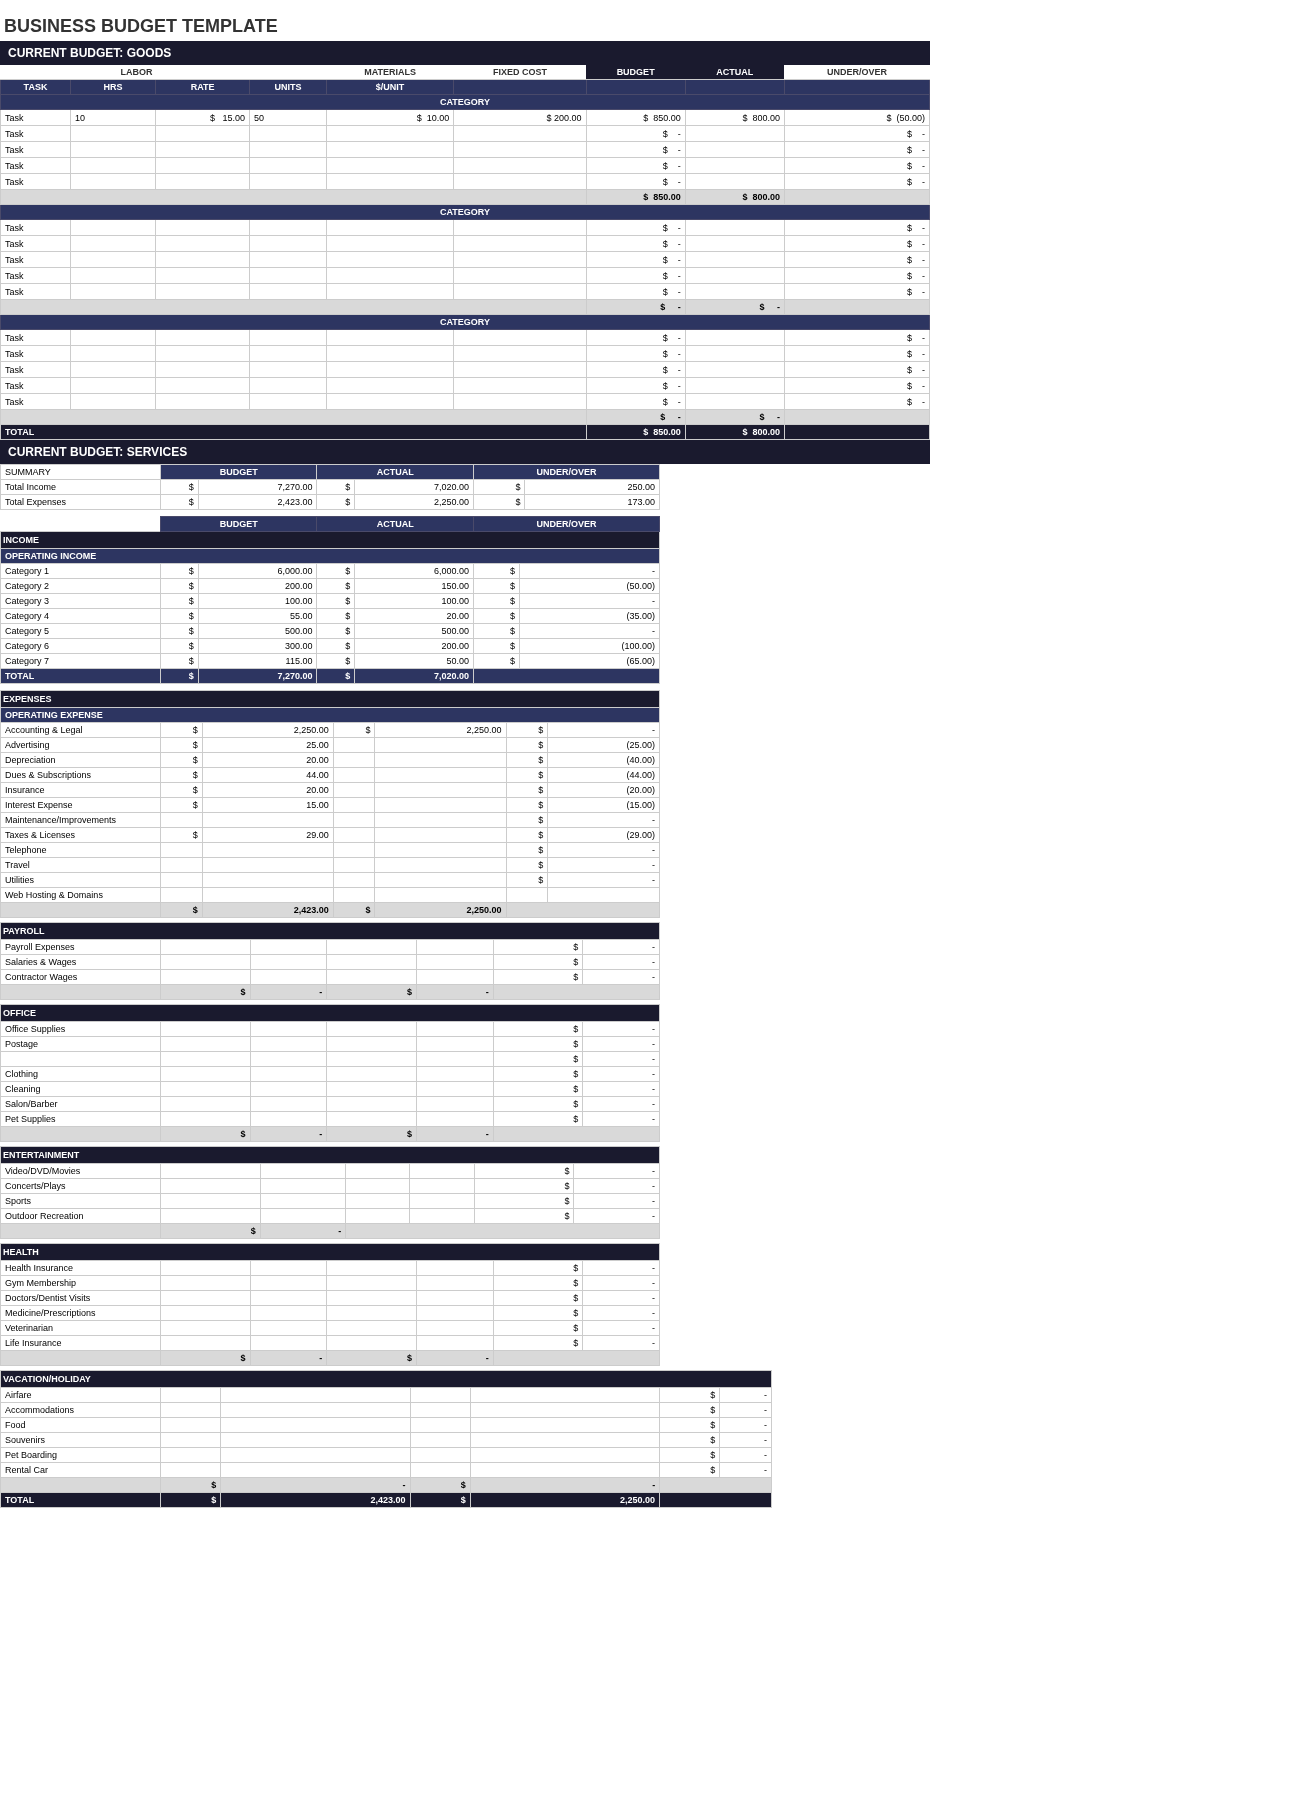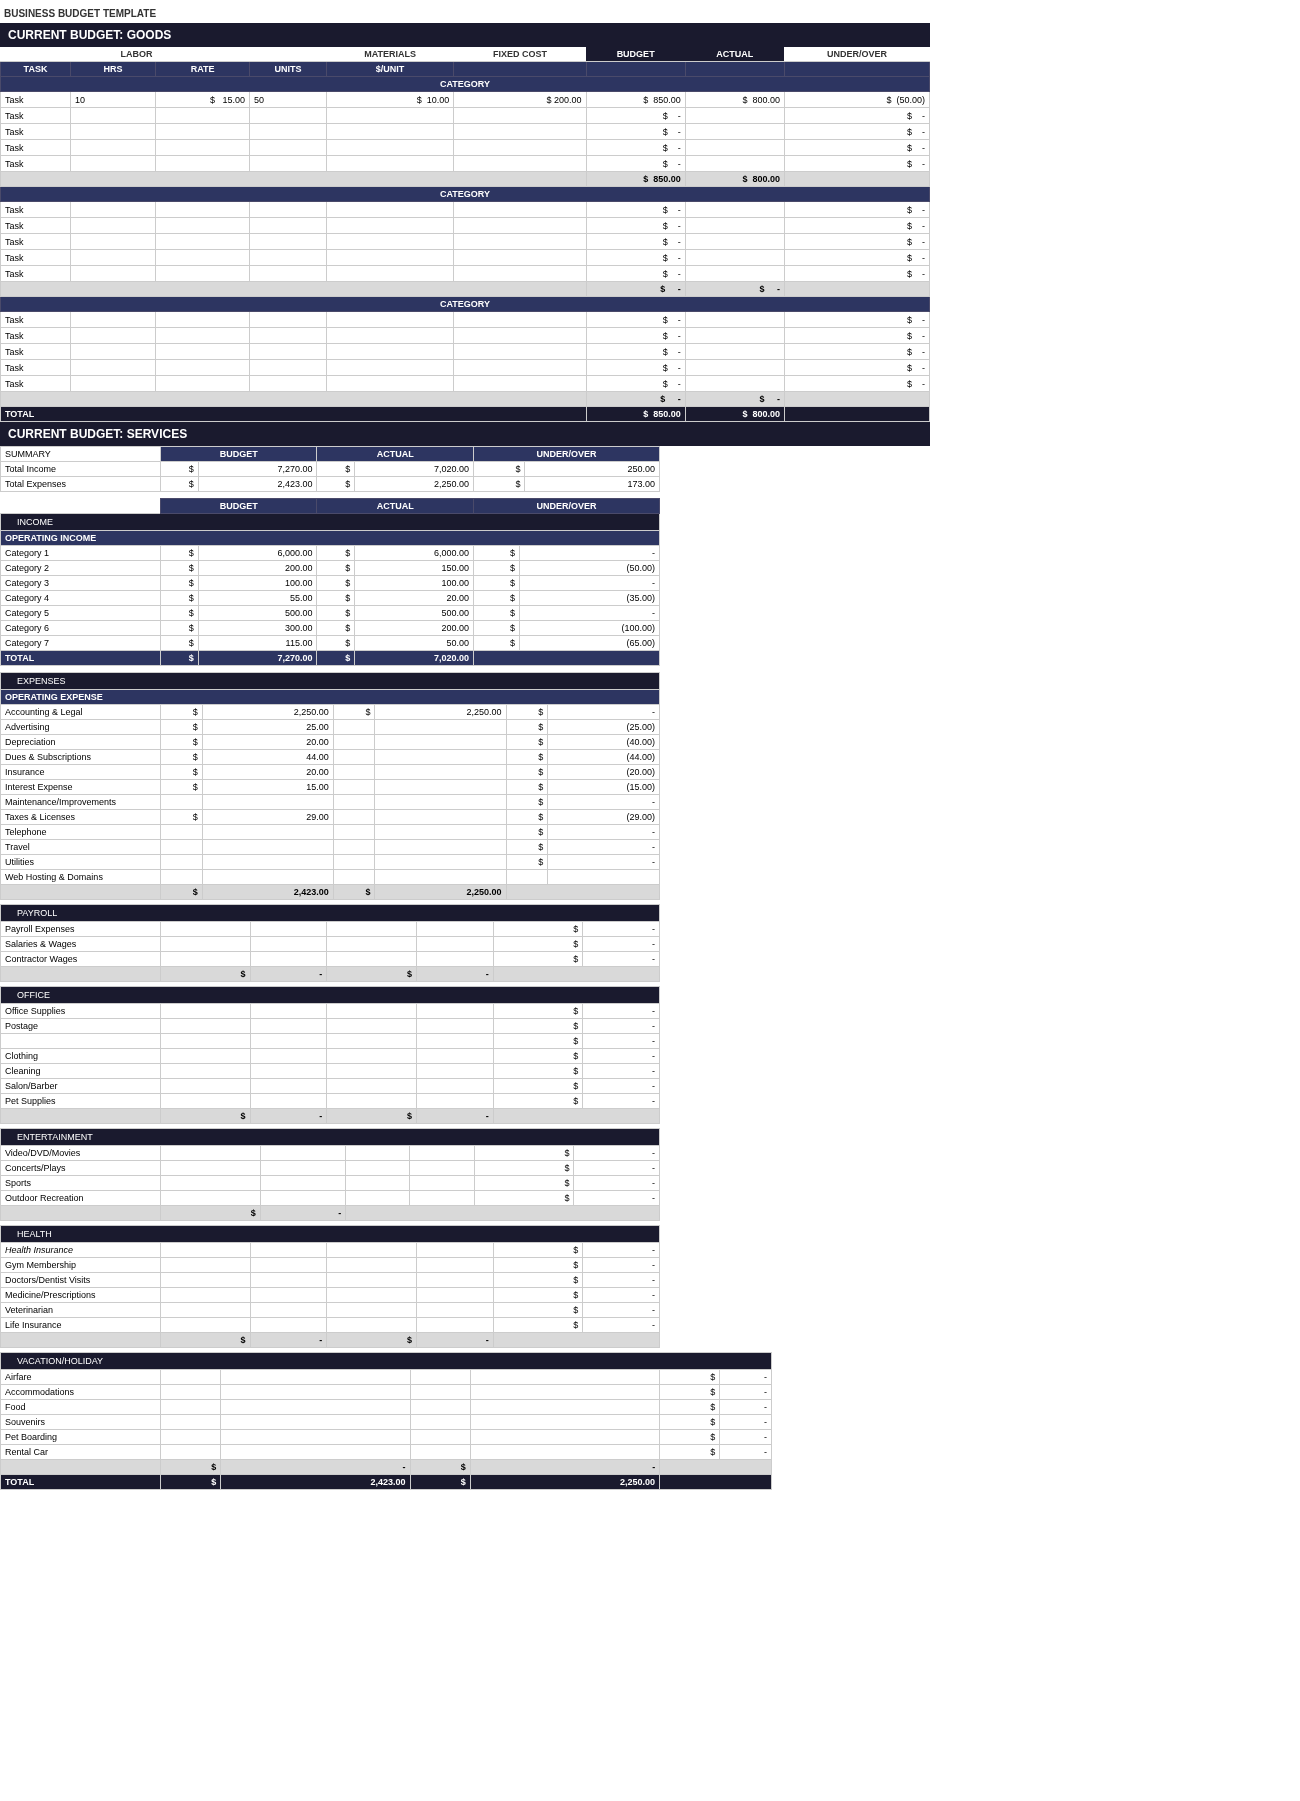--- a/index.html
+++ b/index.html
@@ -4,24 +4,25 @@
   <style>
     * { margin: 0; padding: 0; box-sizing: border-box; }
     body {
       font-family: Arial, sans-serif;
       font-size: 11px;
       background: #fff;
       color: #000;
       width: 930px;
     }
     .page-title {
-      font-size: 10px;
+      font-size: 18px;
       font-weight: bold;
       padding: 8px 4px 4px 4px;
       color: #333;
+      margin-top: 8px;
     }
     .section-header {
       background: #1a1a2e;
       color: #fff;
       font-weight: bold;
       font-size: 12px;
       padding: 5px 8px;
     }
     table {
       width: 100%;
@@ -85,23 +86,23 @@
     .svc-header {
       background: #2d3561;
       color: #fff;
       font-weight: bold;
       font-size: 9px;
       text-align: left;
     }
     .svc-section-header td {
       background: #1a1a2e;
       color: #fff;
-      font-weight: normal;
-      font-size: 9px;
-      padding: 3px 16px;
+      font-weight: bold;
+      font-size: 9px;
+      padding: 3px 2px;
     }
     .svc-sub-header td {
       background: #2d3561;
       color: #fff;
       font-weight: bold;
       font-size: 9px;
       padding: 2px 4px;
     }
     .svc-row td {
       font-size: 9px;
@@ -807,21 +808,21 @@
   </table>
 
 <div style="height:4px;"></div>
 
 <table class="services-summary-table" style="width:660px;">
   <tbody>
       <tr class="svc-section-header">
     <td colspan="7">HEALTH</td>
   </tr>
   <tr class="svc-row">
-    <td style="width:160px;font-style:italic;">Health Insurance</td>
+    <td style="width:160px;">Health Insurance</td>
     <td></td>
         <td></td>
     <td></td>
         <td></td>
     <td class="right">$</td>
         <td class="right">-</td>
   </tr>
   <tr class="svc-row">
     <td>Gym Membership</td>
     <td></td>

